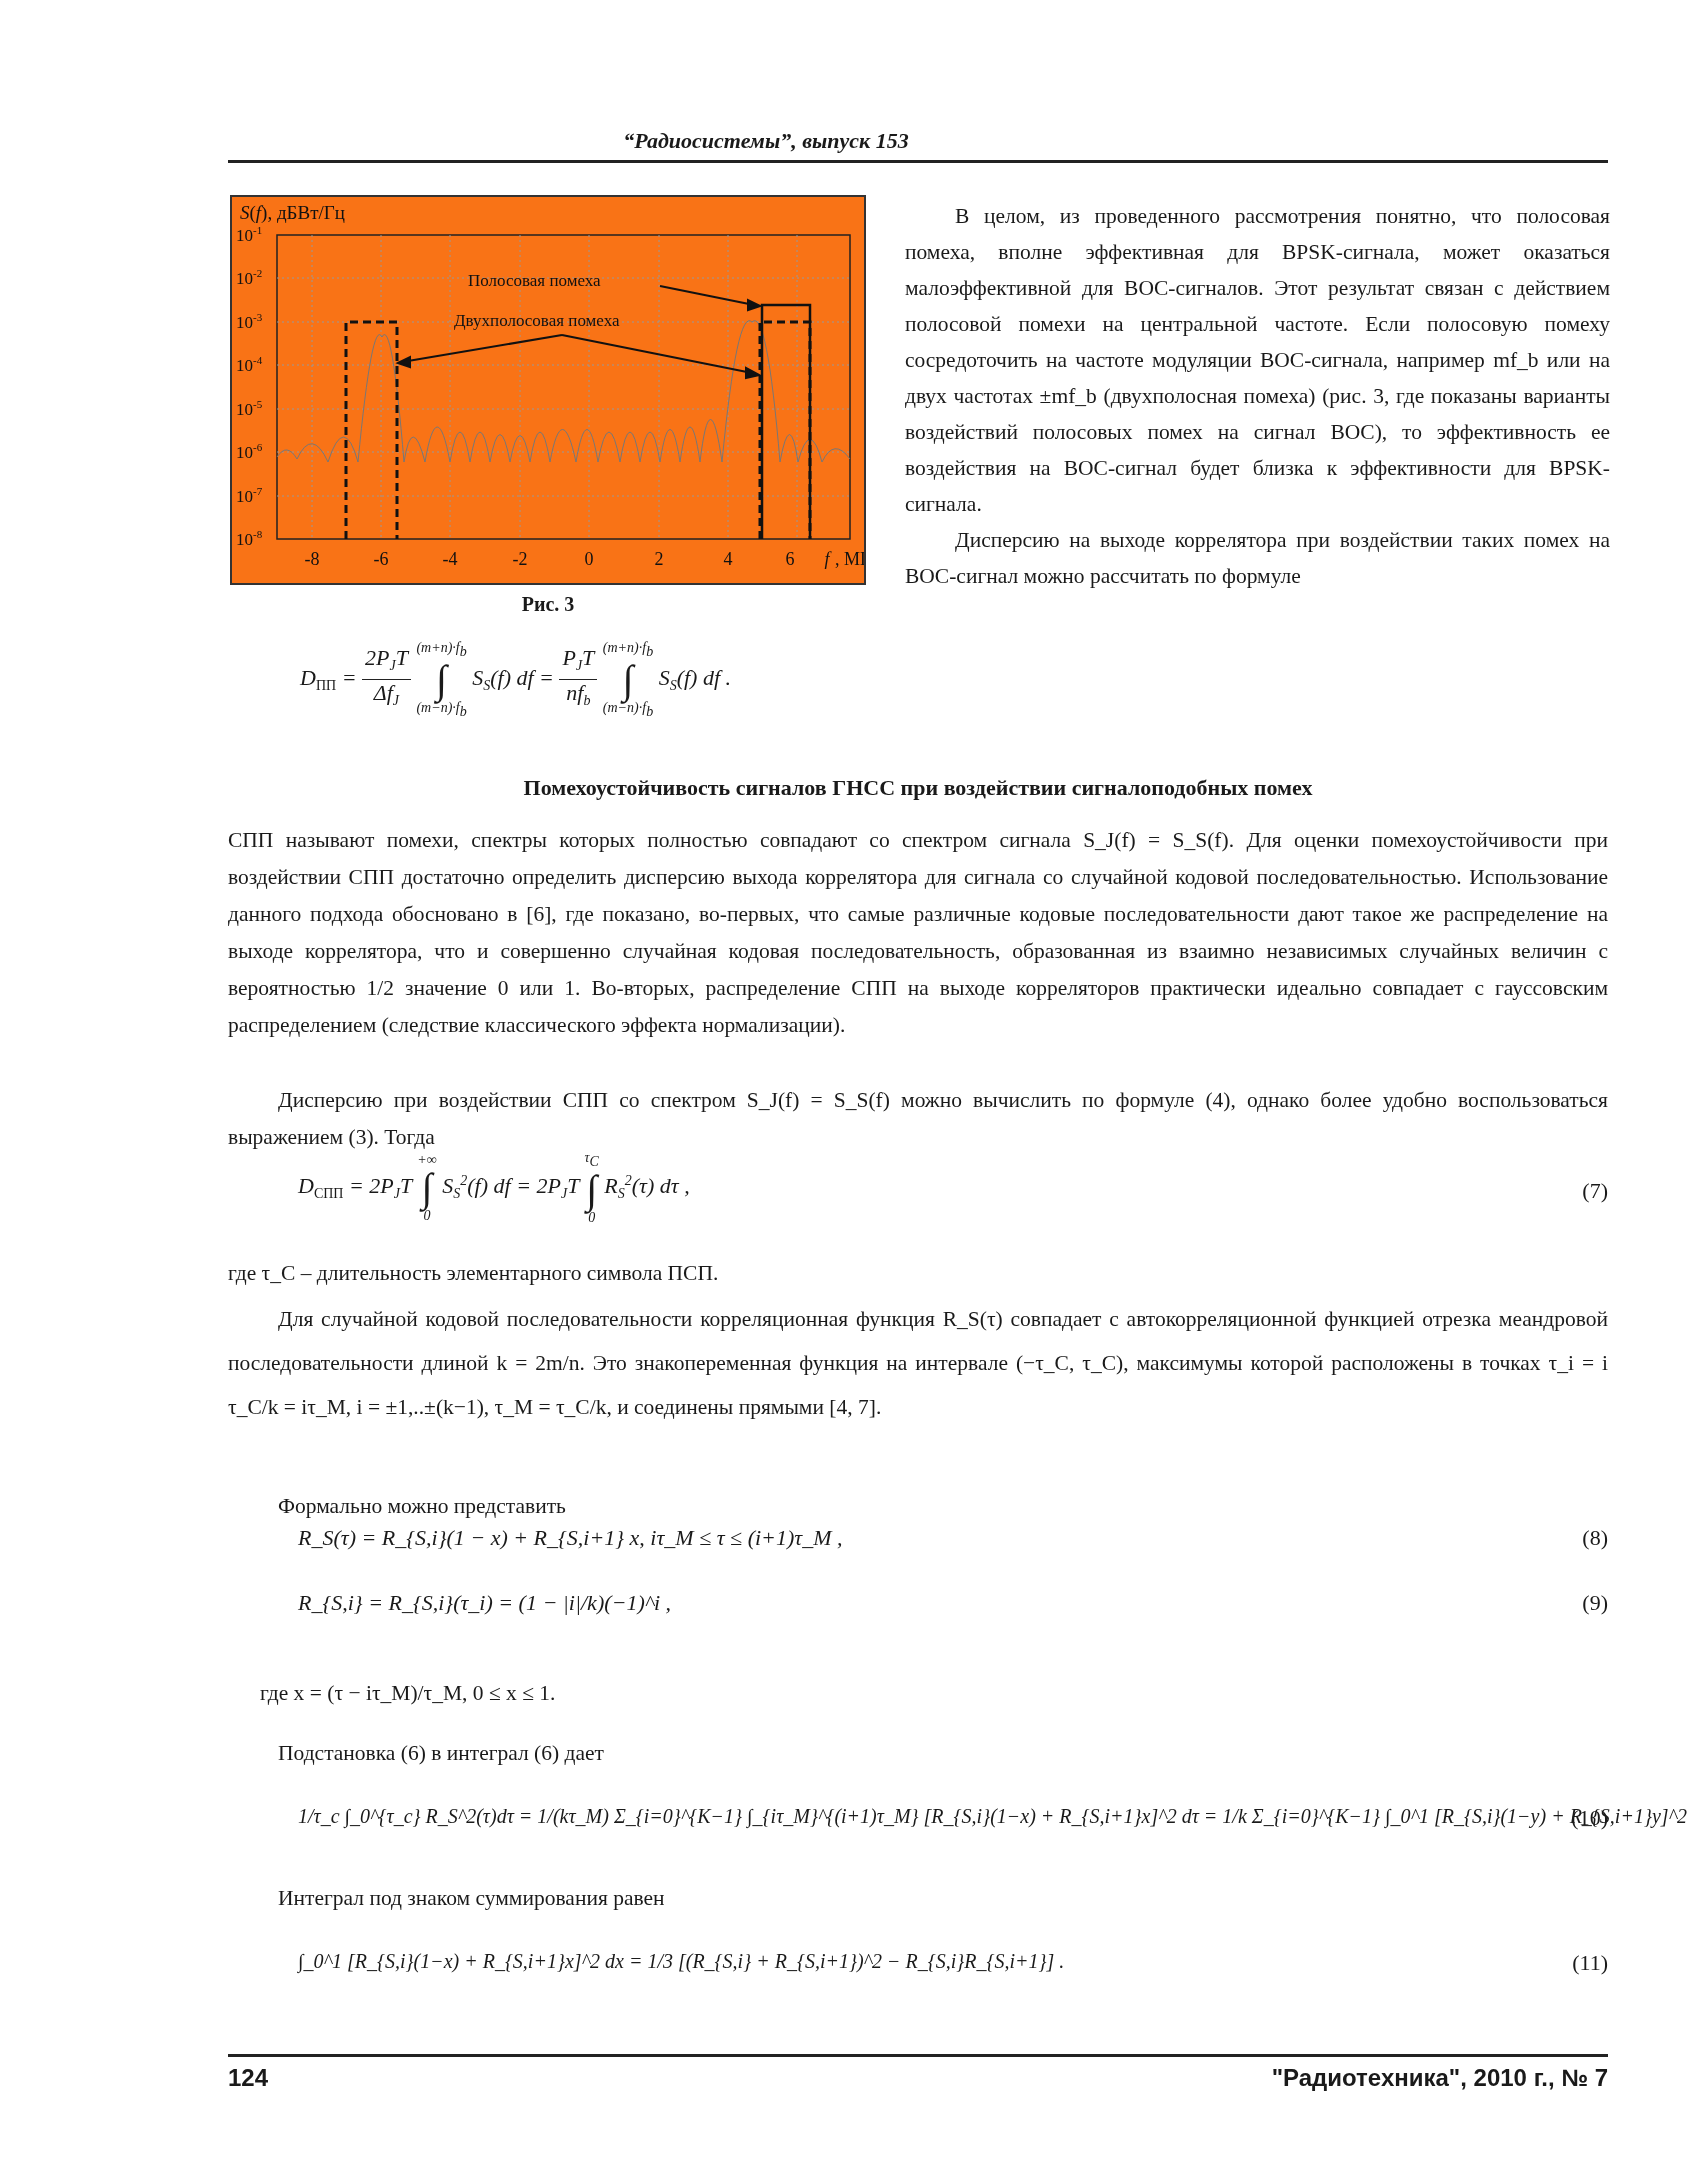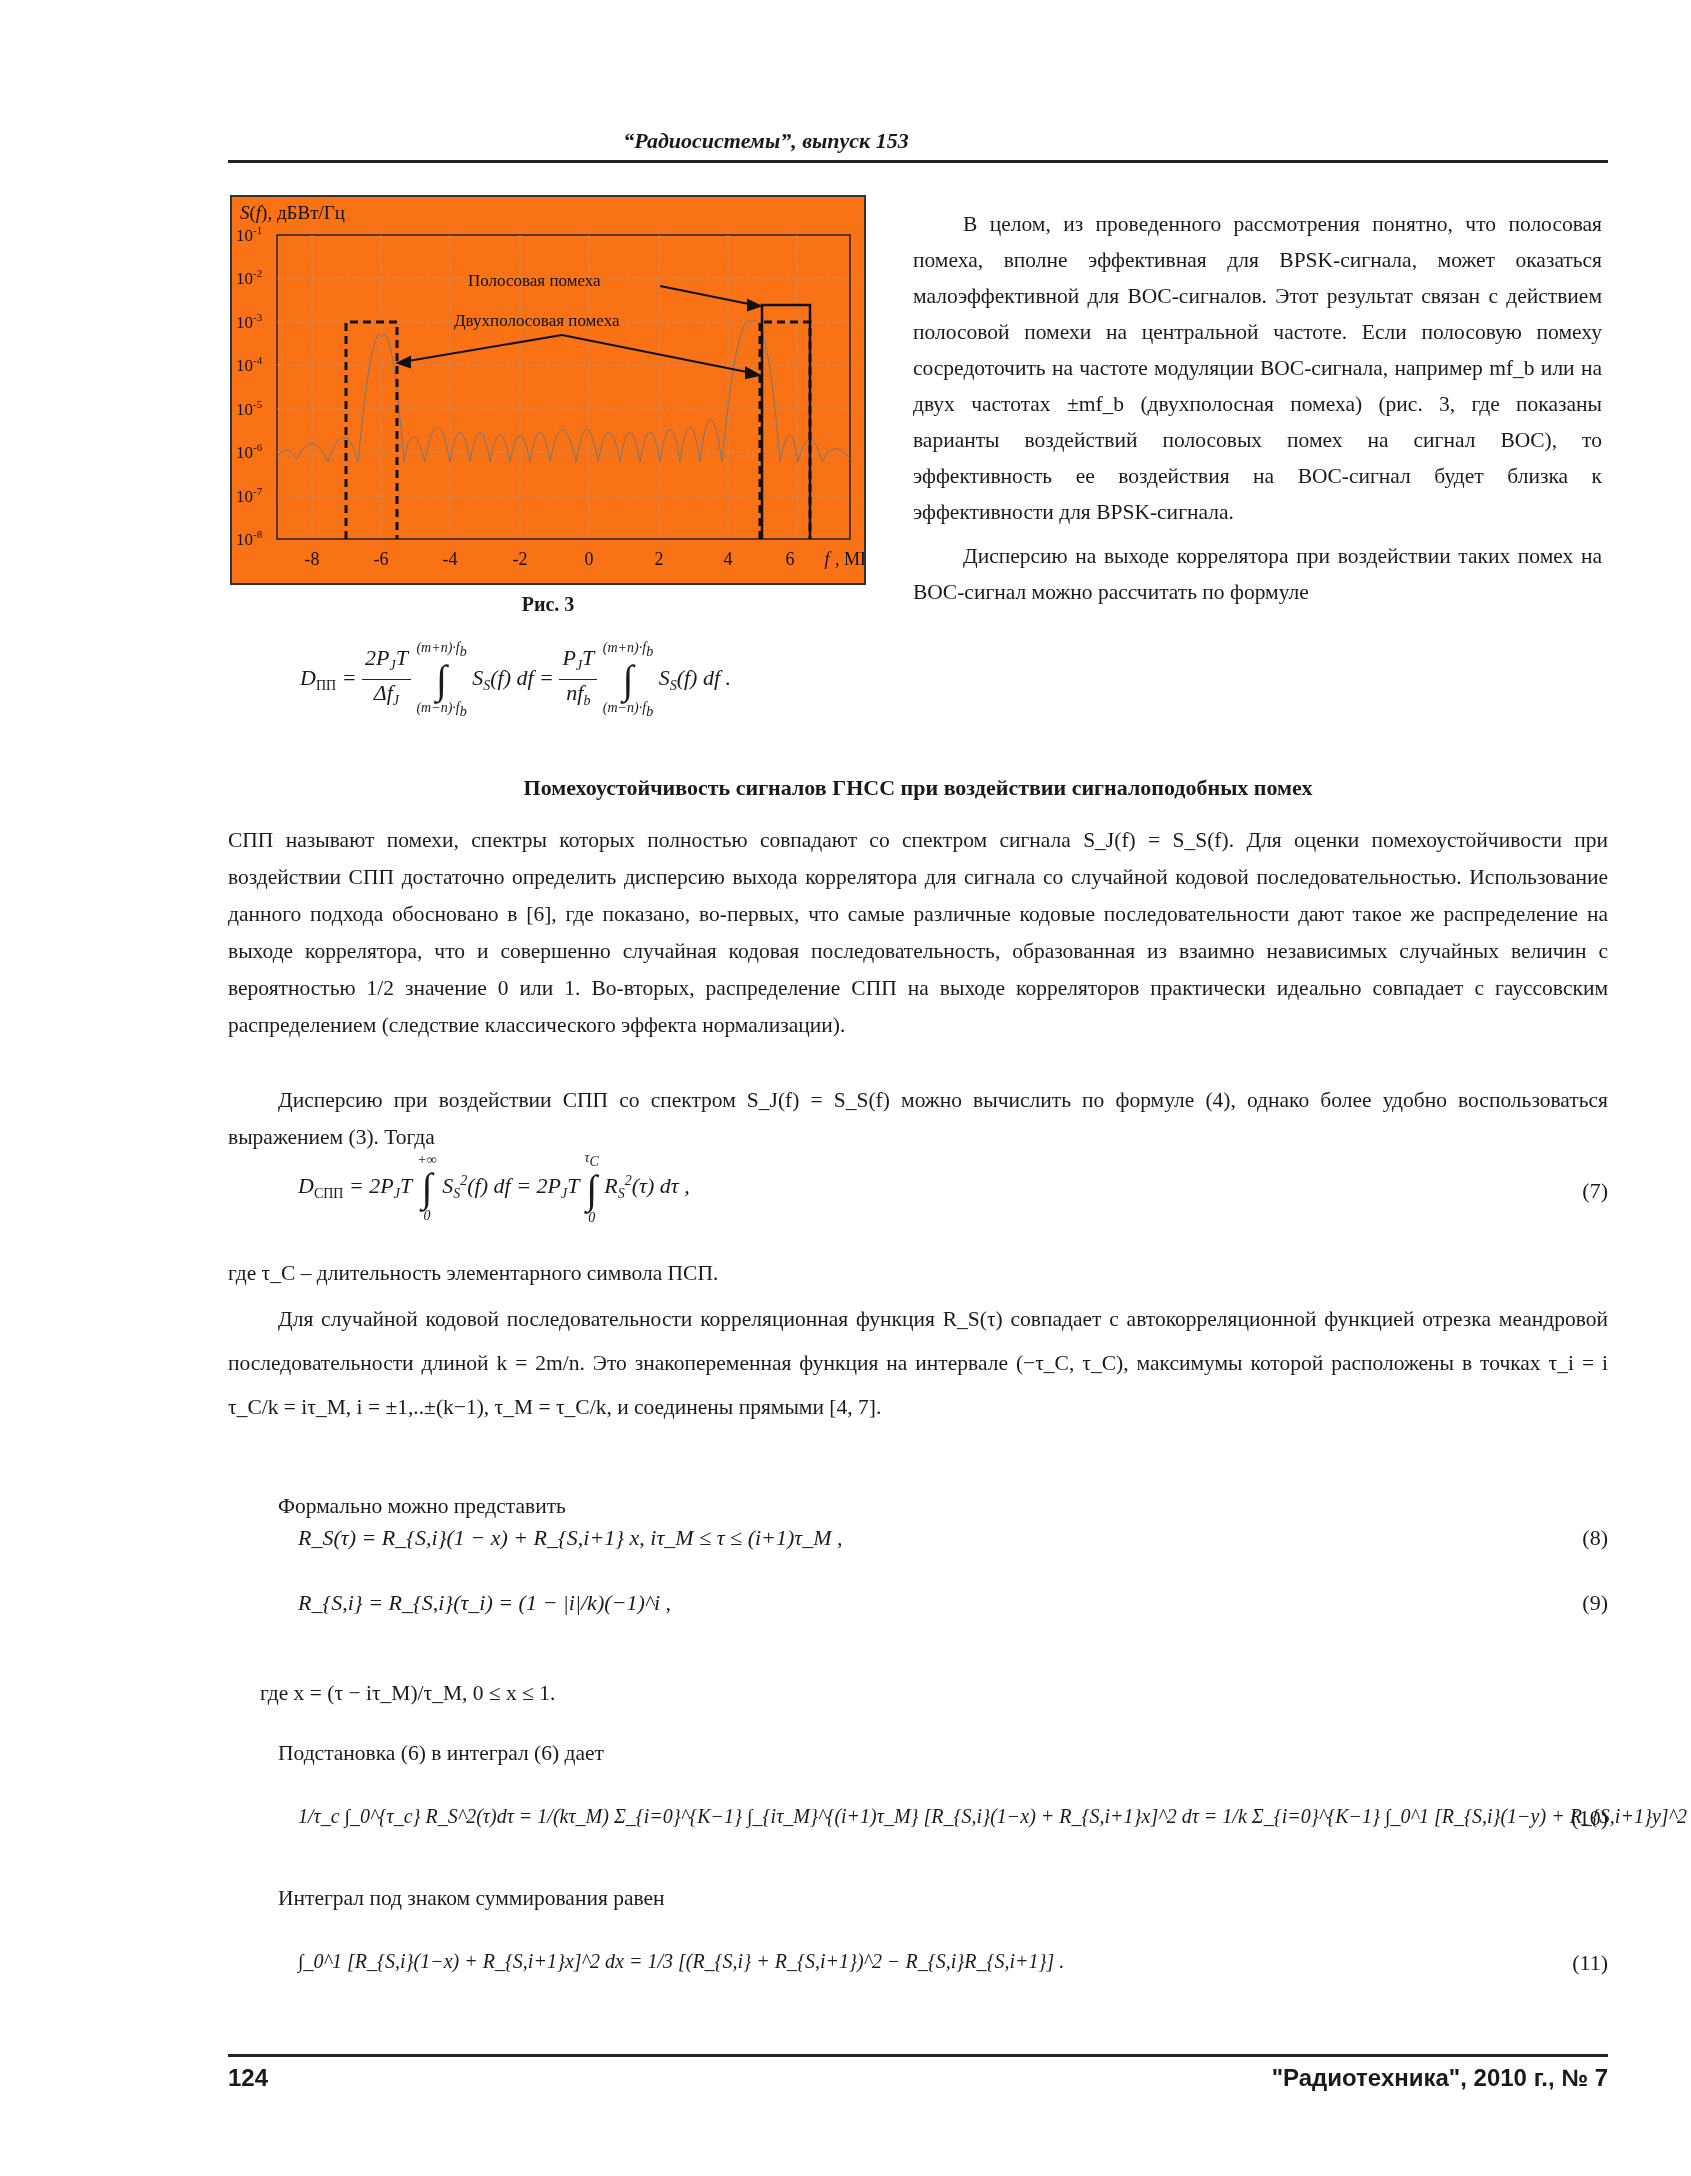--- a/index.html
+++ b/index.html
@@ -9,21 +9,21 @@
   .running-head { left:0; width:1532px; top:128px; text-align:center; font-style:italic; font-weight:bold; font-size:22px; }
   .rule-top { left:228px; top:160px; width:1380px; height:3px; background:#222; }
   .rule-bot { left:228px; top:2054px; width:1380px; height:3px; background:#222; }
   .folio { left:228px; top:2064px; font-family:"Liberation Sans", sans-serif; font-weight:bold; font-size:24px; }
   .journal { right:83px; top:2064px; font-family:"Liberation Sans", sans-serif; font-weight:bold; font-size:24px; }
 
   .fig { left:230px; top:195px; width:636px; height:390px; border:2px solid #333; box-sizing:border-box; background:#f97316; }
   .caption { left:230px; top:593px; width:636px; text-align:center; font-weight:bold; font-size:20px; }
 
   .col-text { left:905px; width:705px; font-size:21.5px; line-height:36px; text-align:justify; }
-  .col-text p { margin:8px; }
+  .col-text p { margin:0; }
   .indent { text-indent:50px; }
 
   .full { left:228px; width:1380px; font-size:21.5px; line-height:37px; text-align:justify; }
   .heading { left:228px; width:1380px; top:775px; text-align:center; font-weight:bold; font-size:22px; }
 
   .eq { font-style:italic; font-size:22px; white-space:nowrap; }
   .eqnum { right:83px; font-size:22px; }
   .frac { display:inline-block; vertical-align:middle; text-align:center; }
   .frac span { display:block; line-height:26px; }
   .frac .num { border-bottom:1.5px solid #222; padding:0 3px; }

